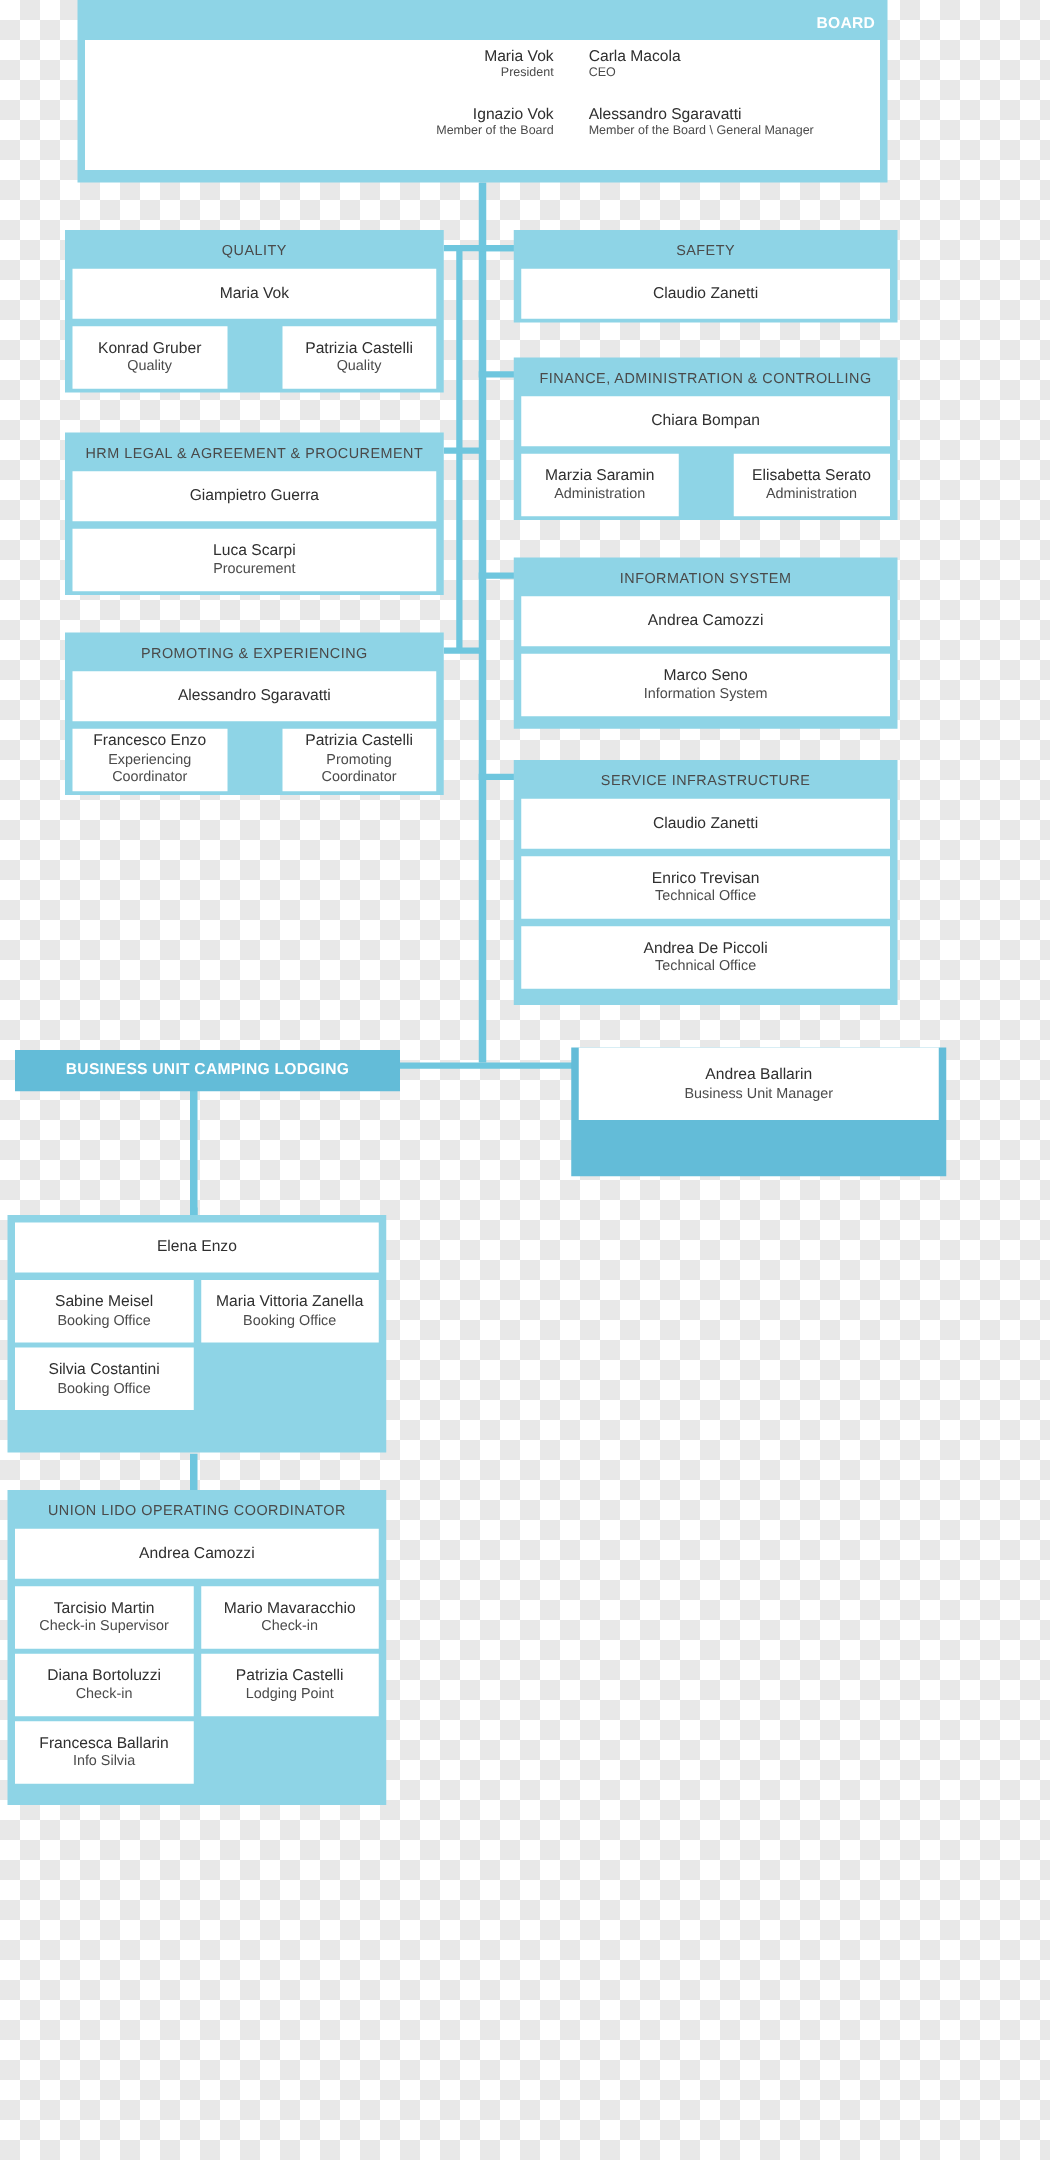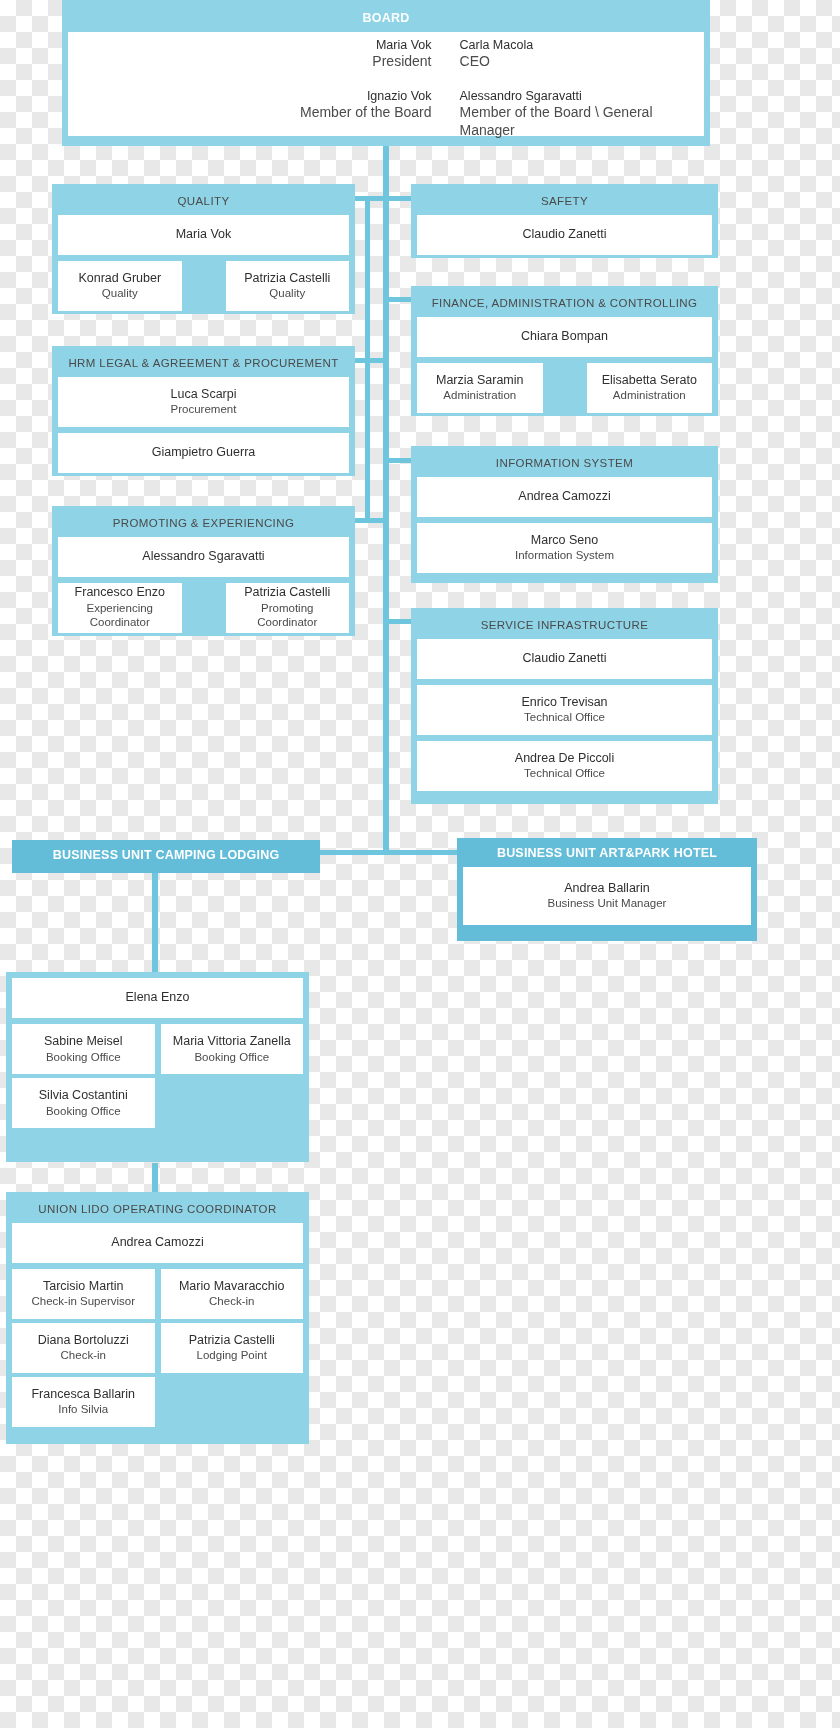--- a/index.html
+++ b/index.html
@@ -20,21 +20,21 @@
   .ln{position:absolute;background:#6ec6de;}
 
   
   .grp{position:absolute;background:#8ed4e6;box-sizing:border-box;padding:6px;}
   .grp.dark{background:#63bcd8;}
   .ghead{
     text-align:center;color:#4a4a4a;font-size:11.5px;letter-spacing:.4px;
     padding:6px 4px 7px;line-height:1;
   }
   .ghead.white{color:#ffffff;font-weight:bold;font-size:12.5px;letter-spacing:.2px;}
-  .ghead.board{font-size:12.5px;}
+  .ghead.board{font-size:12.5px;text-align:right;}
 
   .card{
     background:#ffffff;box-sizing:border-box;
     display:flex;flex-direction:column;align-items:center;justify-content:center;
     text-align:center;padding:6px 4px;margin-bottom:6px;
   }
   .card:last-child{margin-bottom:0;}
   .nm{font-size:12.5px;color:#2f2f2f;line-height:1.25;}
   .rl{font-size:11.5px;color:#4b4b4b;line-height:1.25;}
   .row{display:flex;gap:6px;margin-bottom:4px;}
@@ -46,21 +46,21 @@
   
   #board{left:62px;top:0;width:648px;height:146px;}
   #board .bcard{
     background:#fff;margin-top:0;height:104px;
     display:flex;align-items:center;justify-content:flex-start;
     padding-left:232px;box-sizing:border-box;
   }
   .bgrid{display:grid;grid-template-columns:auto auto;gap:18px 28px;}
   .bp{line-height:1.3;}
   .bp .nm{text-align:left;font-size:12.5px;}
-  .bp .rl{text-align:left;font-size:14px;}
+  .bp .rl{text-align:left;font-size:10px;}
   .bp.r{text-align:right;}
   .bp.r .nm,.bp.r .rl{text-align:right;}
 </style>
 </head>
 <body>
 
 <div class="canvas">
 
   <div class="ln" style="left:383px;top:146px;width:6px;height:704px;"></div>
   <div class="ln" style="left:355px;top:196px;width:56px;height:5px;"></div>
@@ -114,27 +114,27 @@
       </div>
       <div class="card" style="height:50px;">
         <div class="nm">Patrizia Castelli</div>
         <div class="rl">Quality</div>
       </div>
     </div>
   </div>
 
   <div class="grp" style="left:52px;top:346px;width:303px;height:130px;">
     <div class="ghead">HRM LEGAL &amp; AGREEMENT &amp; PROCUREMENT</div>
+    <div class="card" style="height:40px;">
+      <div class="nm">Giampietro Guerra</div>
+    </div>
     <div class="card" style="height:50px;">
       <div class="nm">Luca Scarpi</div>
       <div class="rl">Procurement</div>
     </div>
-    <div class="card" style="height:40px;">
-      <div class="nm">Giampietro Guerra</div>
-    </div>
   </div>
 
   <div class="grp" style="left:52px;top:506px;width:303px;height:130px;">
     <div class="ghead">PROMOTING &amp; EXPERIENCING</div>
     <div class="card" style="height:40px;">
       <div class="nm">Alessandro Sgaravatti</div>
     </div>
     <div class="row">
       <div class="card" style="height:50px;">
         <div class="nm">Francesco Enzo</div>
@@ -195,21 +195,20 @@
       <div class="nm">Andrea De Piccoli</div>
       <div class="rl">Technical Office</div>
     </div>
   </div>
 
   <div class="grp dark" style="left:12px;top:840px;width:308px;height:33px;padding:0;">
     <div class="ghead white" style="padding-top:9px;">BUSINESS UNIT CAMPING LODGING</div>
   </div>
 
   <div class="grp dark" style="left:457px;top:838px;width:300px;height:103px;padding:0 6px 6px;">
-    <div class="ghead white" style="padding-top:9px;">BUSINESS UNIT ART&amp;PARK HOTEL</div>
     <div class="card" style="height:58px;">
       <div class="nm">Andrea Ballarin</div>
       <div class="rl">Business Unit Manager</div>
     </div>
   </div>
 
   <div class="grp" style="left:6px;top:972px;width:303px;height:190px;">
     <div class="card" style="height:40px;">
       <div class="nm">Elena Enzo</div>
     </div>

